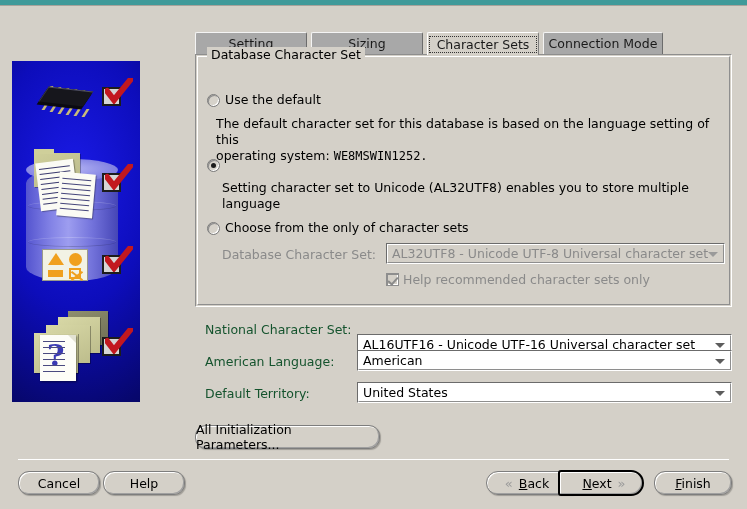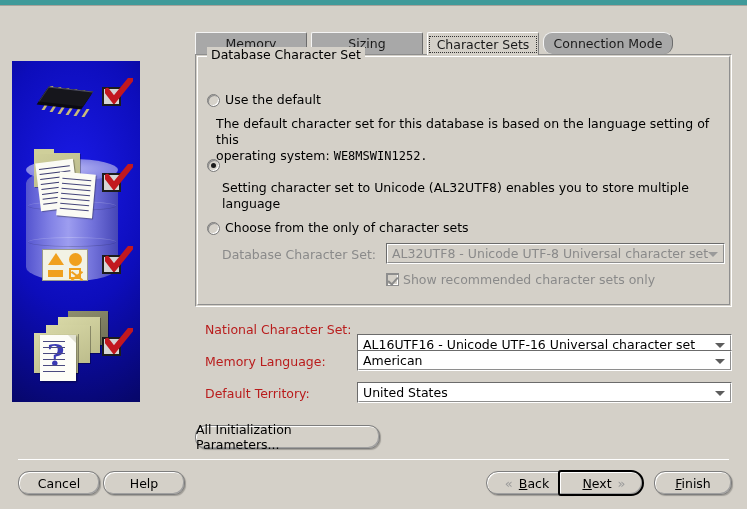--- a/index.html
+++ b/index.html
@@ -192,21 +192,21 @@
     width: 5px; height: 5px; border-radius: 50%; background: #1c1c1c;
   }
   .radio-label { font-size: 12.5px; color: #000; line-height: 14px; }
 
   .desc {
     position: absolute; font-size: 12.5px; color: #000; line-height: 16px;
     width: 500px;
   }
   .mono { font-family: "DejaVu Sans Mono", "Liberation Mono", monospace; font-size:12px; }
 
-  .field-label { position: absolute; font-size: 12.5px; color: #b91c1c; }
+  .field-label { position: absolute; font-size: 12.5px; color: #14532d; }
   .field-label.dim { color: #8a8a8a; }
 
   .combo {
     position: absolute; height: 21px;
     background: #ffffff;
     border: 1px solid #8e8e8e;
     border-top-color: #6b6b6b; border-left-color: #6b6b6b;
     border-right-color:#ffffff; border-bottom-color:#ffffff;
     display: flex; align-items: center;
   }
@@ -378,29 +378,29 @@
       <div class="chk-box"></div>
       <svg class="chk-tick" viewBox="0 0 28 26">
         <path d="M2 13 L9 22 L26 1" stroke="#c2181f" stroke-width="6" fill="none" stroke-linecap="round"></path>
       </svg>
     </div>
   </div>
 </div>
 
 <div class="tabstrip">
   <div class="tab" style="left:0px; width:112px;">
-    <span>Memory</span>
+    <span>Setting</span>
   </div>
   <div class="tab active" style="left:232px; width:112px;">
     <span class="tab-focus">Character Sets</span>
   </div>
   <div class="tab" style="left:116px; width:112px;">
     <span>Sizing</span>
   </div>
-  <div class="tab" style="left:348px; width:130px;border-radius:9px;">
+  <div class="tab" style="left:348px; width:120px;">
     <span>Connection Mode</span>
   </div>
 </div>
 
 <div class="groupbox">
   <div class="groupbox-inner"></div>
 </div>
 <div class="gb-legend" style="left:207px; top:47px;">Database Character Set</div>
 
 <div class="radio-row" style="left:207px; top:93px;">
@@ -428,31 +428,31 @@
 
 <div class="field-label dim" style="left:222px; top:247px;">Database Character Set:</div>
 <div class="combo disabled" style="left:386px; top:243px; width:339px;">
   <div class="combo-inner"></div>
   <span class="combo-text">AL32UTF8 - Unicode UTF-8 Universal character set</span>
   <span class="combo-arrow"></span>
 </div>
 
 <div class="checkbox-row" style="left:386px; top:272px;">
   <span class="cbox checked"></span>
-  <span class="cbox-label">Show recommended character sets only</span>
+  <span class="cbox-label">Help recommended character sets only</span>
 </div>
 
 <div class="field-label" style="left:205px; top:322px;">National Character Set:</div>
 <div class="combo" style="left:357px; top:334px; width:375px;">
   <div class="combo-inner"></div>
   <span class="combo-text">AL16UTF16 - Unicode UTF-16 Universal character set</span>
   <span class="combo-arrow"></span>
 </div>
 
-<div class="field-label" style="left:205px; top:354px;">Memory Language:</div>
+<div class="field-label" style="left:205px; top:354px;">American Language:</div>
 <div class="combo" style="left:357px; top:350px; width:375px;">
   <div class="combo-inner"></div>
   <span class="combo-text">American</span>
   <span class="combo-arrow"></span>
 </div>
 
 <div class="field-label" style="left:205px; top:386px;">Default Territory:</div>
 <div class="combo" style="left:357px; top:382px; width:375px;">
   <div class="combo-inner"></div>
   <span class="combo-text">United States</span>

